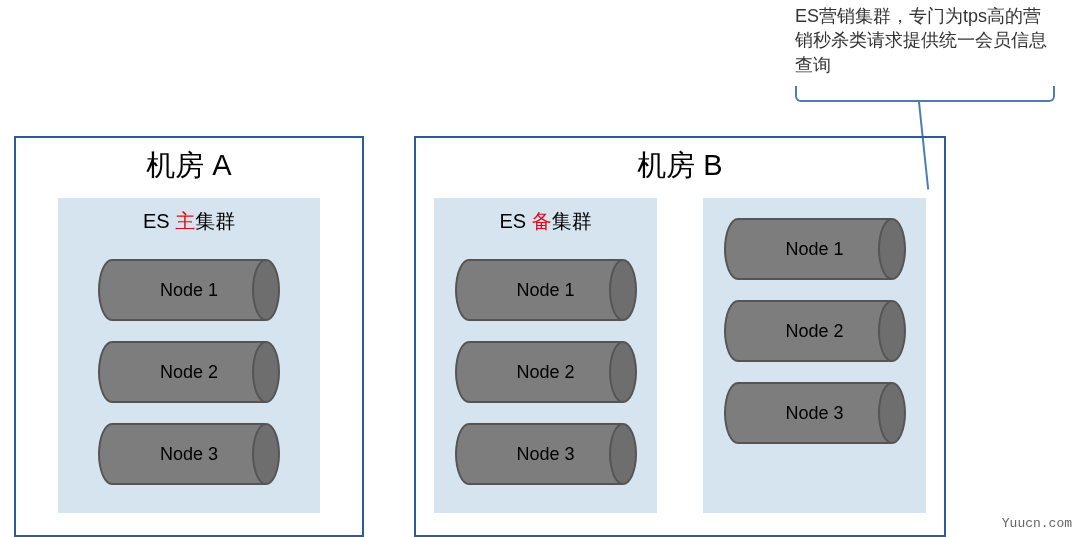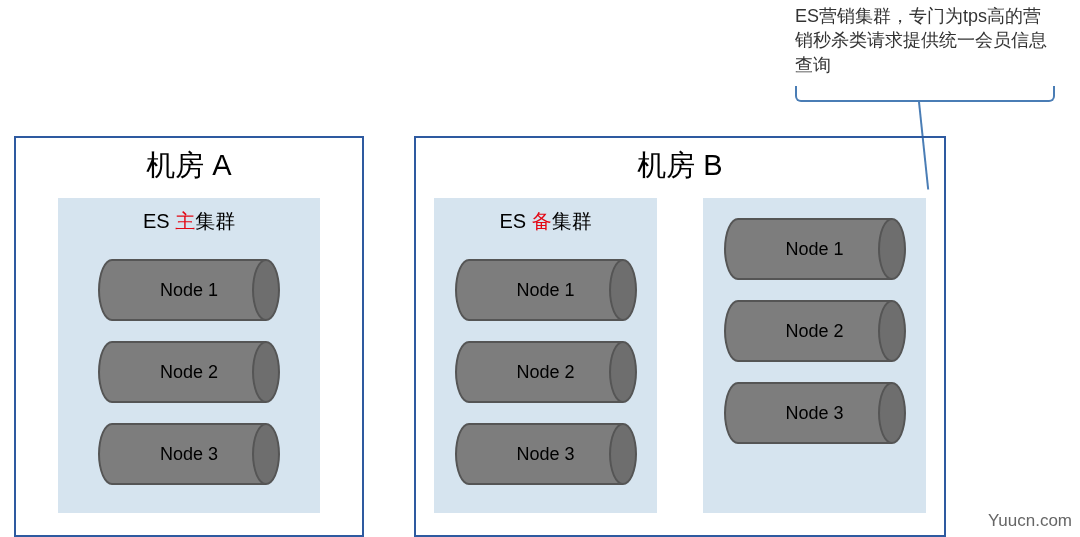--- a/index.html
+++ b/index.html
@@ -111,23 +111,23 @@
       position: relative;
       z-index: 2;
       color: #000000;
       font-size: 18px;
       font-weight: 300;
     }
     .watermark {
       position: absolute;
       right: 8px;
       bottom: 6px;
-      font-size: 17px;
+      font-size: 13px;
       color: #666;
-      font-family: Liberation Sans, sans-serif;
+      font-family: Liberation Mono, monospace;
       text-align: right;
     }
   </style>
 </head>
 <body>
 
 <div class="callout">ES营销集群，专门为tps高的营销秒杀类请求提供统一会员信息查询</div>
 <div class="callout-bracket"></div>
 <div class="callout-line"></div>
 

